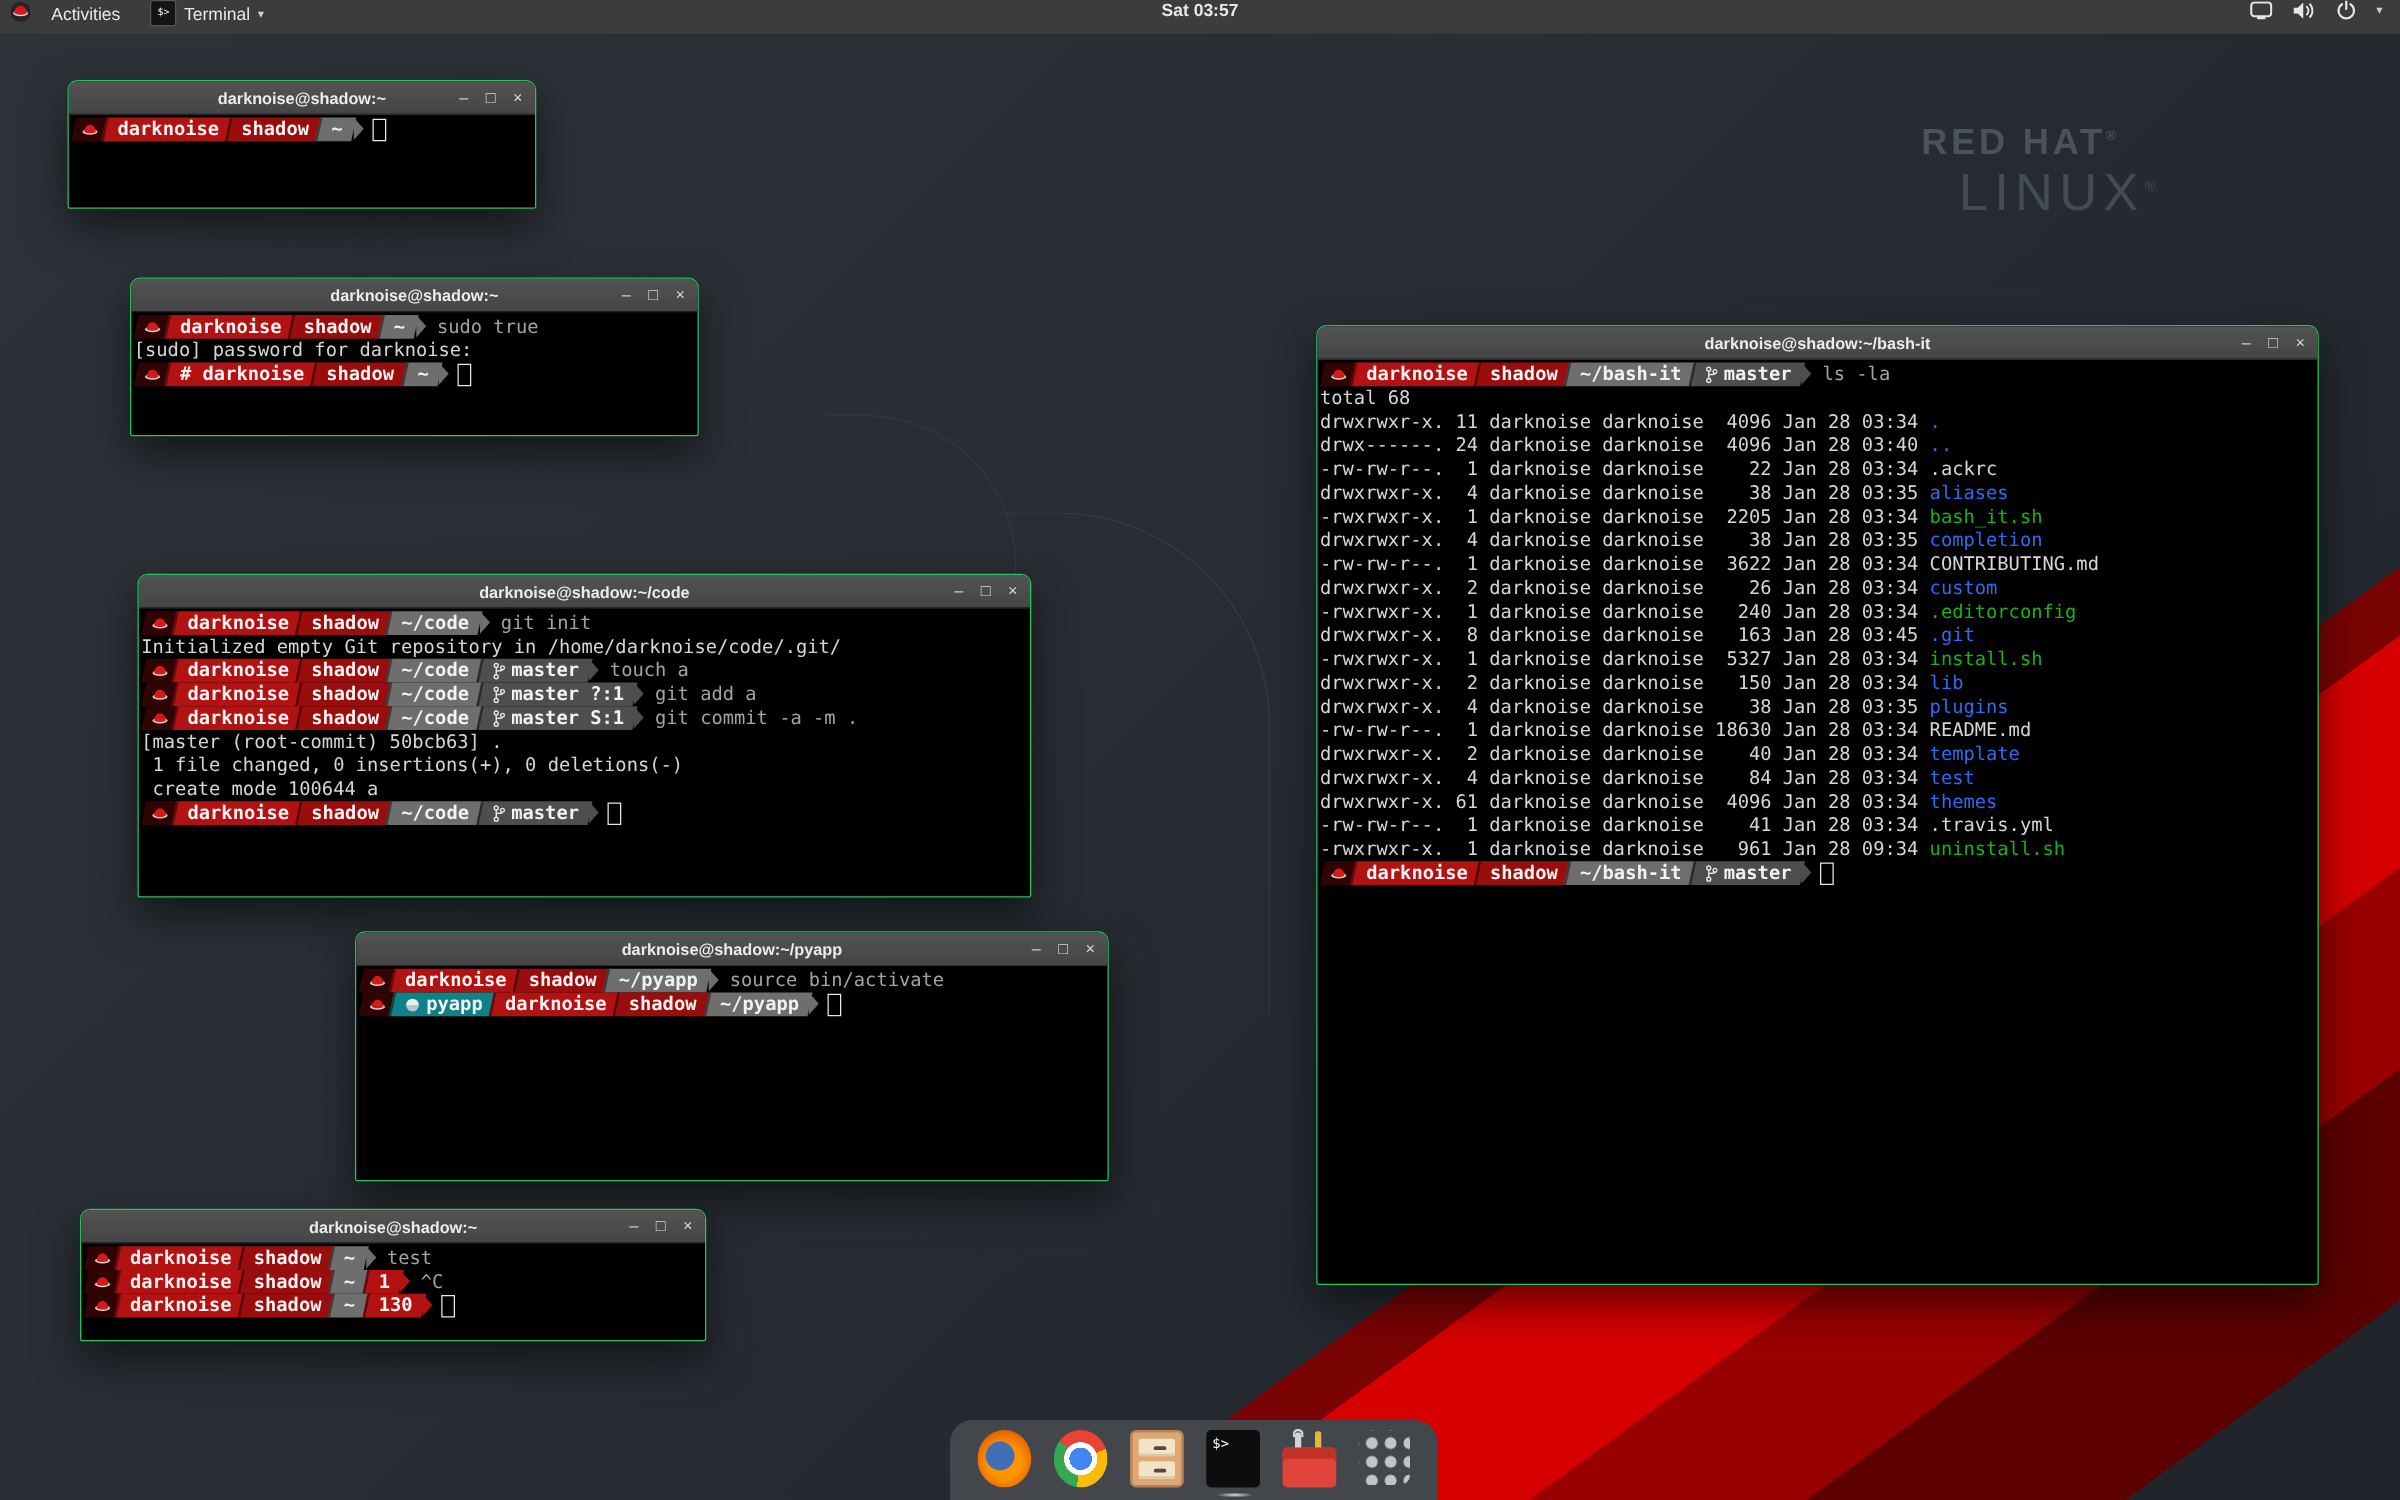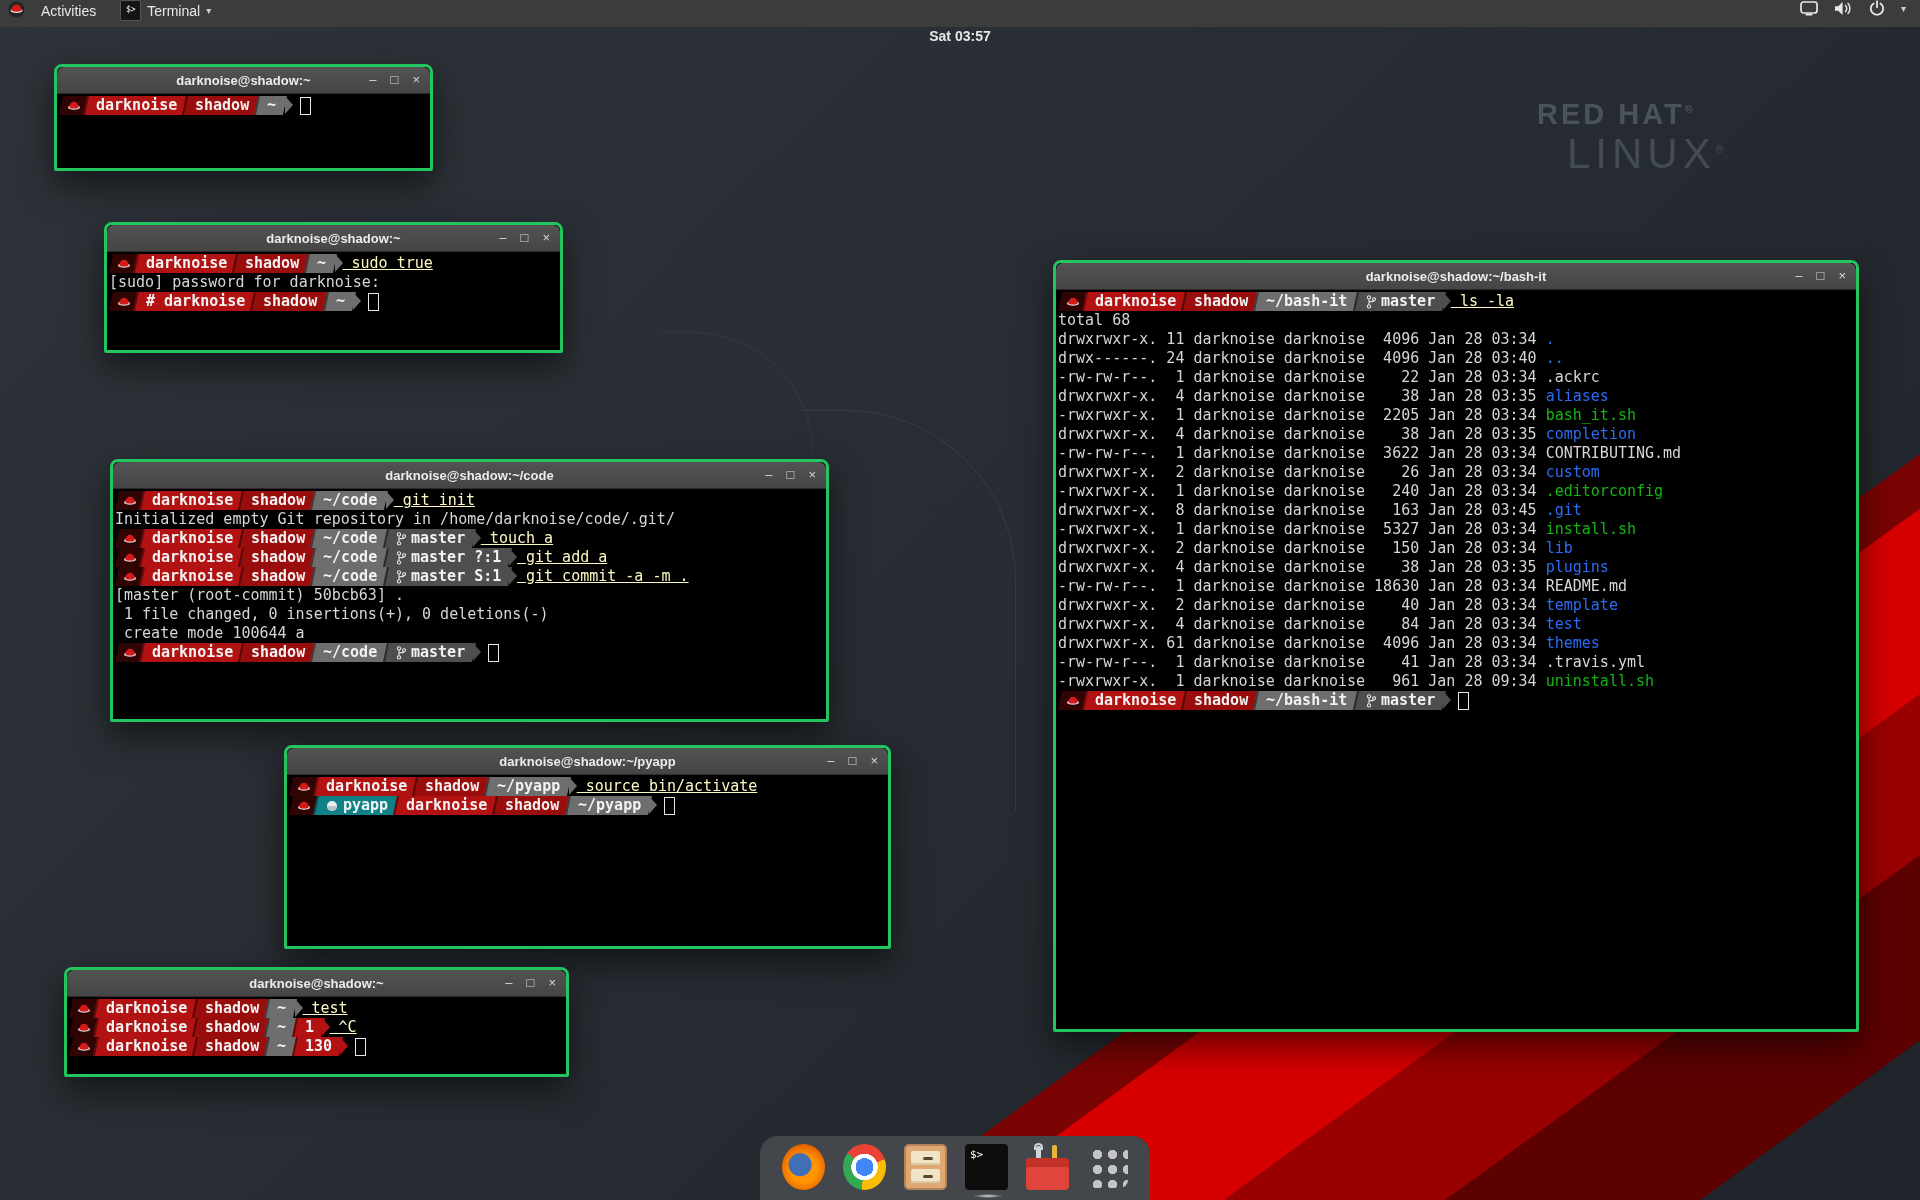--- a/index.html
+++ b/index.html
@@ -29,25 +29,25 @@
   .rhel-logo sup{font-size:11px;}
   
   .topbar{position:absolute;left:0;top:0;width:1920px;height:27px;background:#3c3c3c;
     z-index:6;display:flex;align-items:flex-start;color:#e8e8e8;font-size:14px;}
   .tb-left{display:flex;align-items:center;gap:8px;padding-left:8px;}
   .tb-activities{padding:2px 8px;font-weight:400;}
   .tb-appmenu{display:flex;align-items:center;gap:6px;padding:0 8px;}
   .tb-appicon{width:19px;height:19px;background:#141414;border:1px solid #555;border-radius:2px;
     color:#fff;font-family:"DejaVu Sans Mono",monospace;font-size:8px;line-height:18px;text-align:center;}
   .tb-caret{font-size:10px;color:#cfcfcf;}
-  .tb-clock{position:absolute;left:0;right:0;text-align:center;font-weight:700;font-size:14px;pointer-events:none;margin-top:28px;}
+  .tb-clock{position:absolute;left:0;right:0;text-align:center;font-weight:700;font-size:14px;pointer-events:none;}
   .tb-right{margin-left:auto;display:flex;align-items:center;gap:16px;padding-right:14px;}
   .tb-right svg{display:block;}
   
-  .twin{position:absolute;z-index:2;background:#000;border:3px solid #22c55e;
+  .twin{position:absolute;z-index:2;background:#000;border:1px solid #22c55e;
     border-radius:8px 8px 2px 2px;box-shadow:0 14px 34px rgba(0,0,0,0.55);}
   .titlebar{height:26px;background:linear-gradient(#535353,#454545);
     border-radius:7px 7px 0 0;border-bottom:1px solid #2c2c2c;
     display:flex;align-items:center;position:relative;}
   .titlebar .ttl{position:absolute;left:0;right:0;text-align:center;
     color:#ececec;font-size:13px;font-weight:bold;pointer-events:none;}
   .winbtns{margin-left:auto;display:flex;gap:14px;padding-right:10px;z-index:1;}
   .winbtns span{color:#d8d8d8;font-size:13px;line-height:26px;cursor:default;}
   .term-body{position:relative;padding:2px 0 0 2px;font-family:"DejaVu Sans Mono",monospace;
     font-size:15px;color:#d6d6d6;overflow:hidden;height:calc(100% - 29px);}
@@ -64,21 +64,21 @@
   .seg.host{background:#990d0d;}
   .seg.path{background:#6e6e6e;}
   .seg.branch{background:#4e4e4e;}
   .seg.exit{background:#b31212;}
   .seg.venv{background:#0f8187;}
   .tip{width:0;height:0;border-top:9.5px solid transparent;border-bottom:9.5px solid transparent;
     border-left:8px solid #6e6e6e;display:inline-block;margin-left:-1px;}
   .tip.path{border-left-color:#6e6e6e;}
   .tip.branch{border-left-color:#4e4e4e;}
   .tip.exit{border-left-color:#b31212;}
-  .cmd{color:#fef9c3;white-space:pre;text-decoration:underline;}
+  .cmd{color:#a3a3a3;white-space:pre;}
   .cursor{display:inline-block;width:9px;height:16px;border:1px solid #e8e8e8;
     margin-left:7px;align-self:center;}
   
   #w1{left:54px;top:64px;width:373px;height:101px;}
   #w2{left:104px;top:222px;width:453px;height:125px;}
   #w3{left:110px;top:459px;width:713px;height:257px;}
   #w4{left:284px;top:745px;width:601px;height:198px;}
   #w5{left:64px;top:967px;width:499px;height:104px;}
   #w6{left:1053px;top:260px;width:800px;height:766px;}
   

